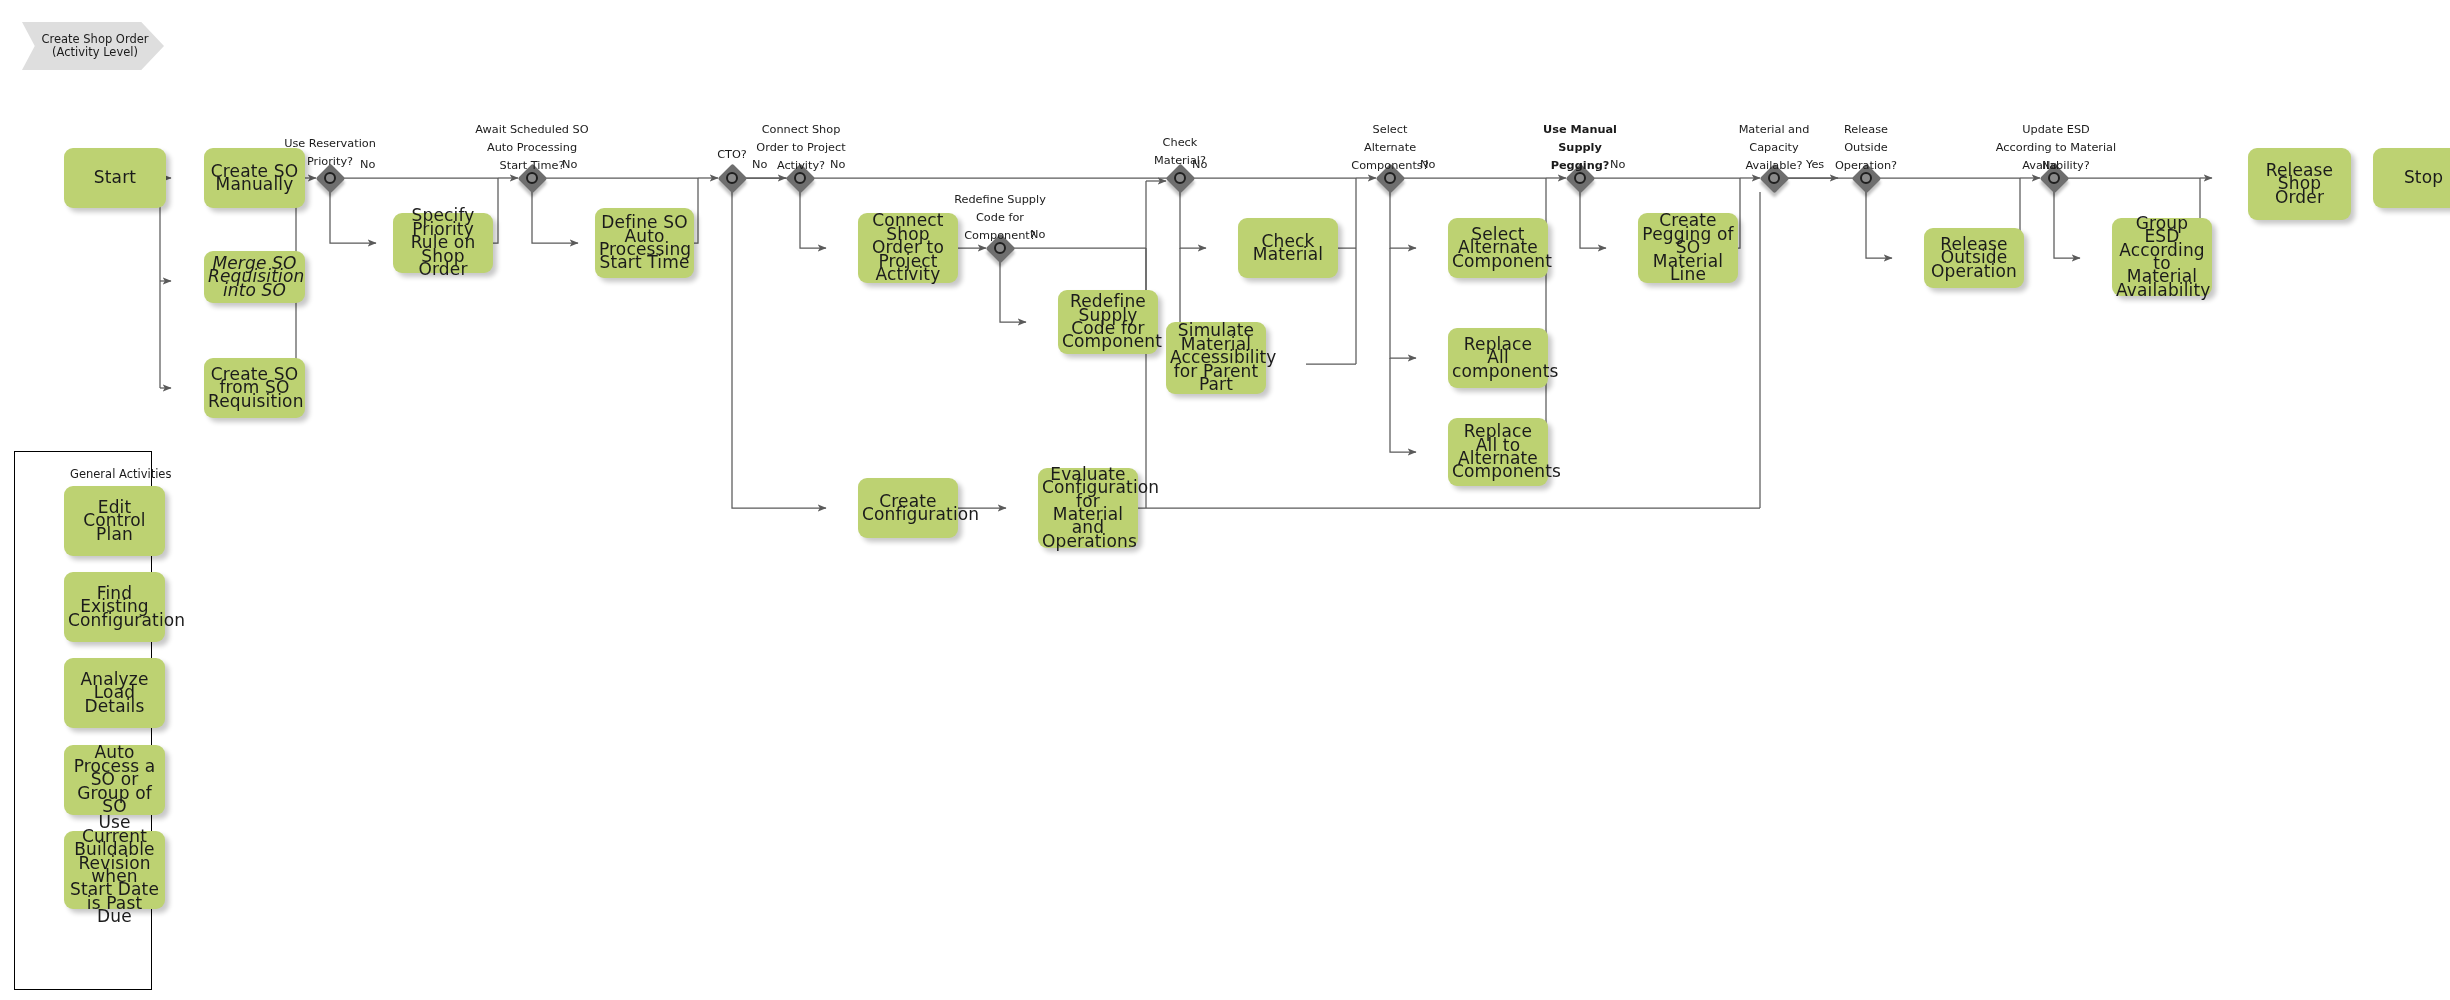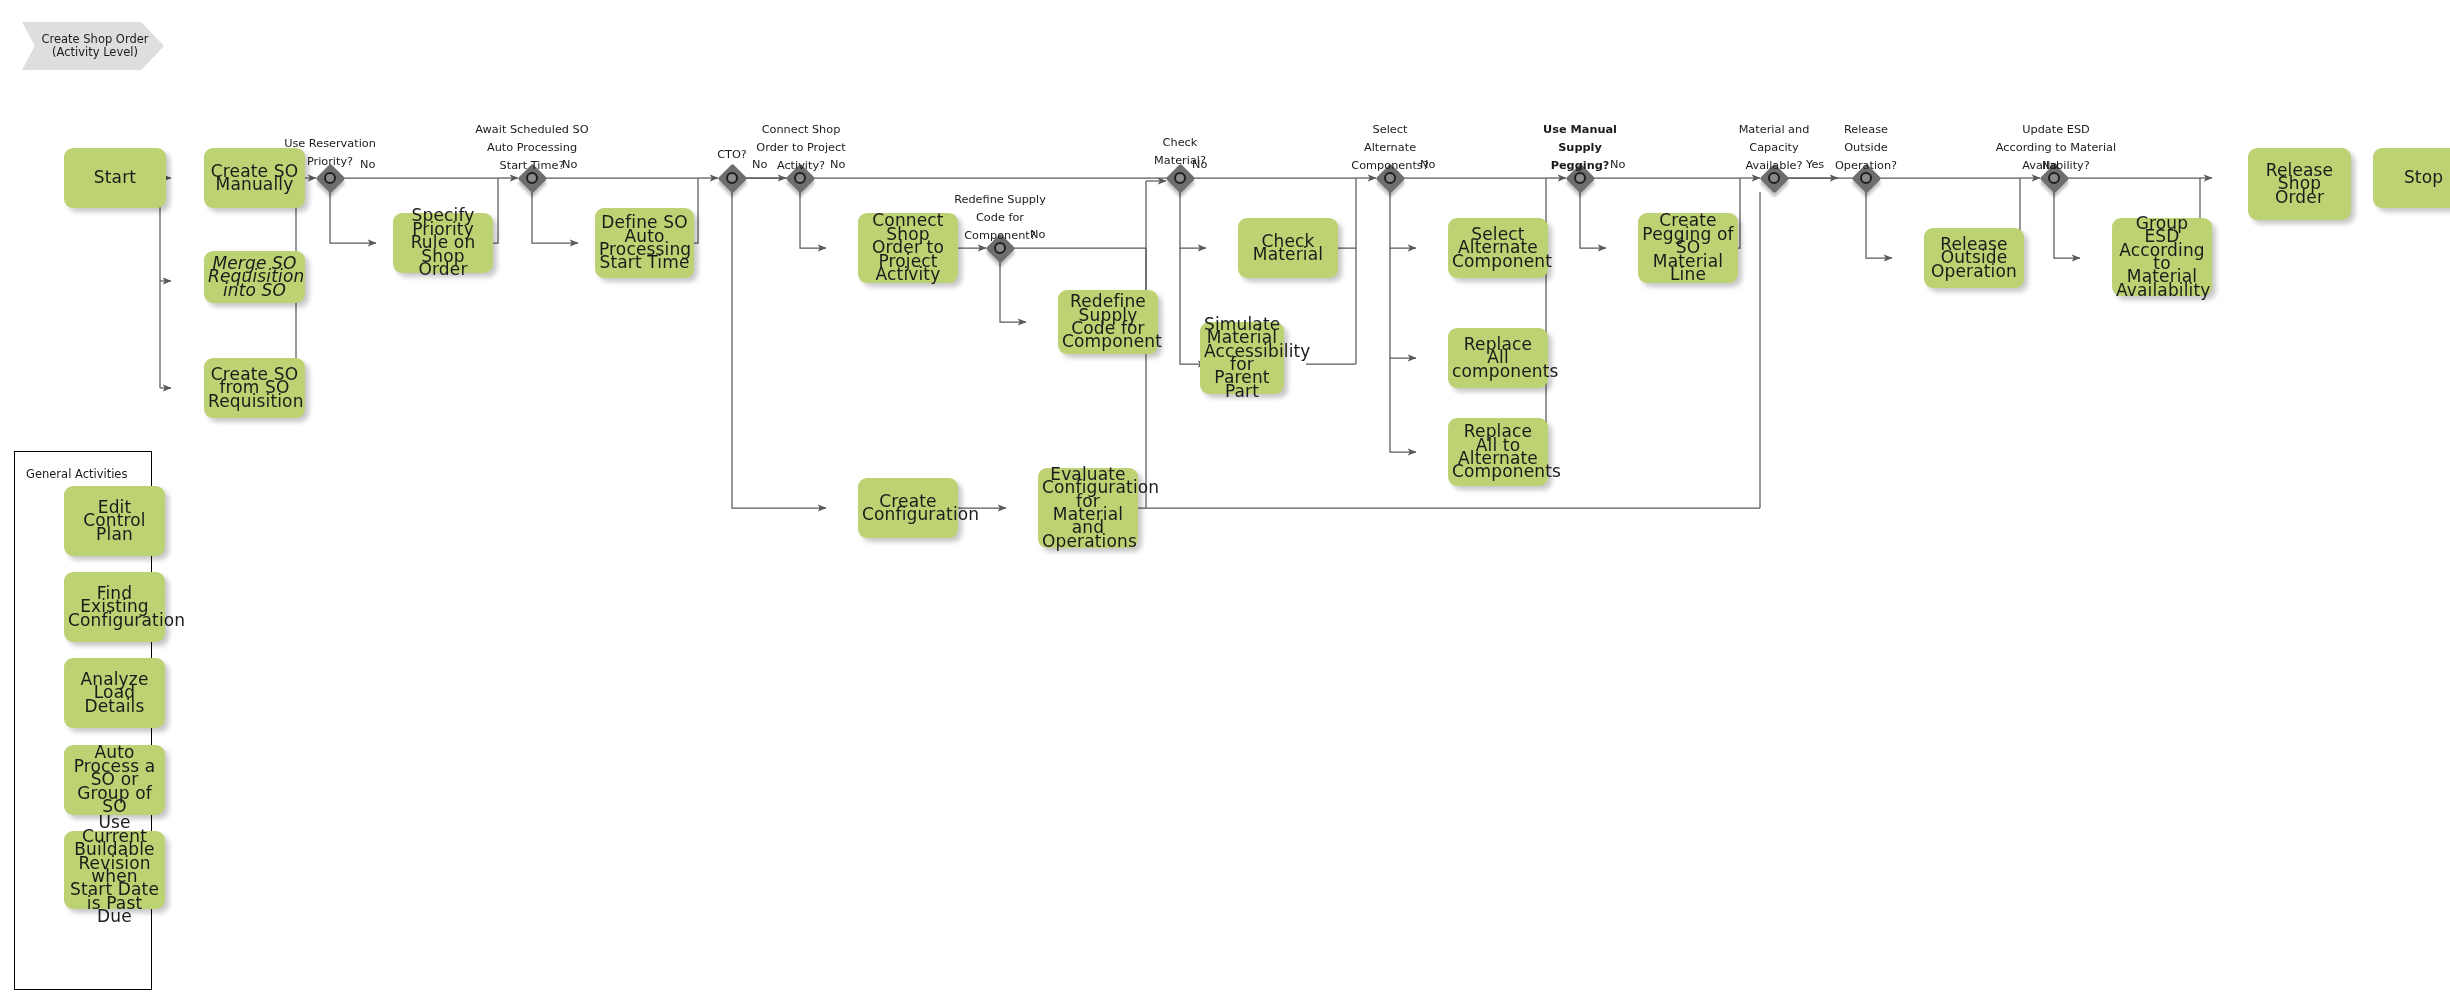--- a/index.html
+++ b/index.html
@@ -110,20 +110,21 @@
     position: absolute;
     border: 1.6px solid #000;
     background: #ffffff;
     box-sizing: border-box;
   }
   .panel-title {
     position: absolute;
     font-size: 11.5px;
     color: #1b1b1b;
     white-space: nowrap;
+    margin-left: 44px;
   }
 </style>
 </head>
 <body>
 
 <div id="canvas">
 
   <svg class="wires" viewBox="0 0 2450 1000">
     <defs>
       <marker id="ah" markerWidth="9" markerHeight="8" refX="8.4" refY="4" orient="auto" markerUnits="userSpaceOnUse">
@@ -257,21 +258,21 @@
   </div>
 
   <div class="node" style="left:1006px; top:468px; width:100px; height:80px;">
     <span>Evaluate Configuration for Material and Operations</span>
   </div>
 
   <div class="node" style="left:1206px; top:218px; width:100px; height:60px;">
     <span>Check Material</span>
   </div>
 
-  <div class="node" style="left:1168px; top:322px; width:84px; height:72px;">
+  <div class="node" style="left:1134px; top:322px; width:100px; height:72px;">
     <span>Simulate Material Accessibility for Parent Part</span>
   </div>
 
   <div class="node" style="left:1416px; top:218px; width:100px; height:60px;">
     <span>Select Alternate Component</span>
   </div>
 
   <div class="node" style="left:1416px; top:328px; width:100px; height:60px;">
     <span>Replace All components</span>
   </div>

